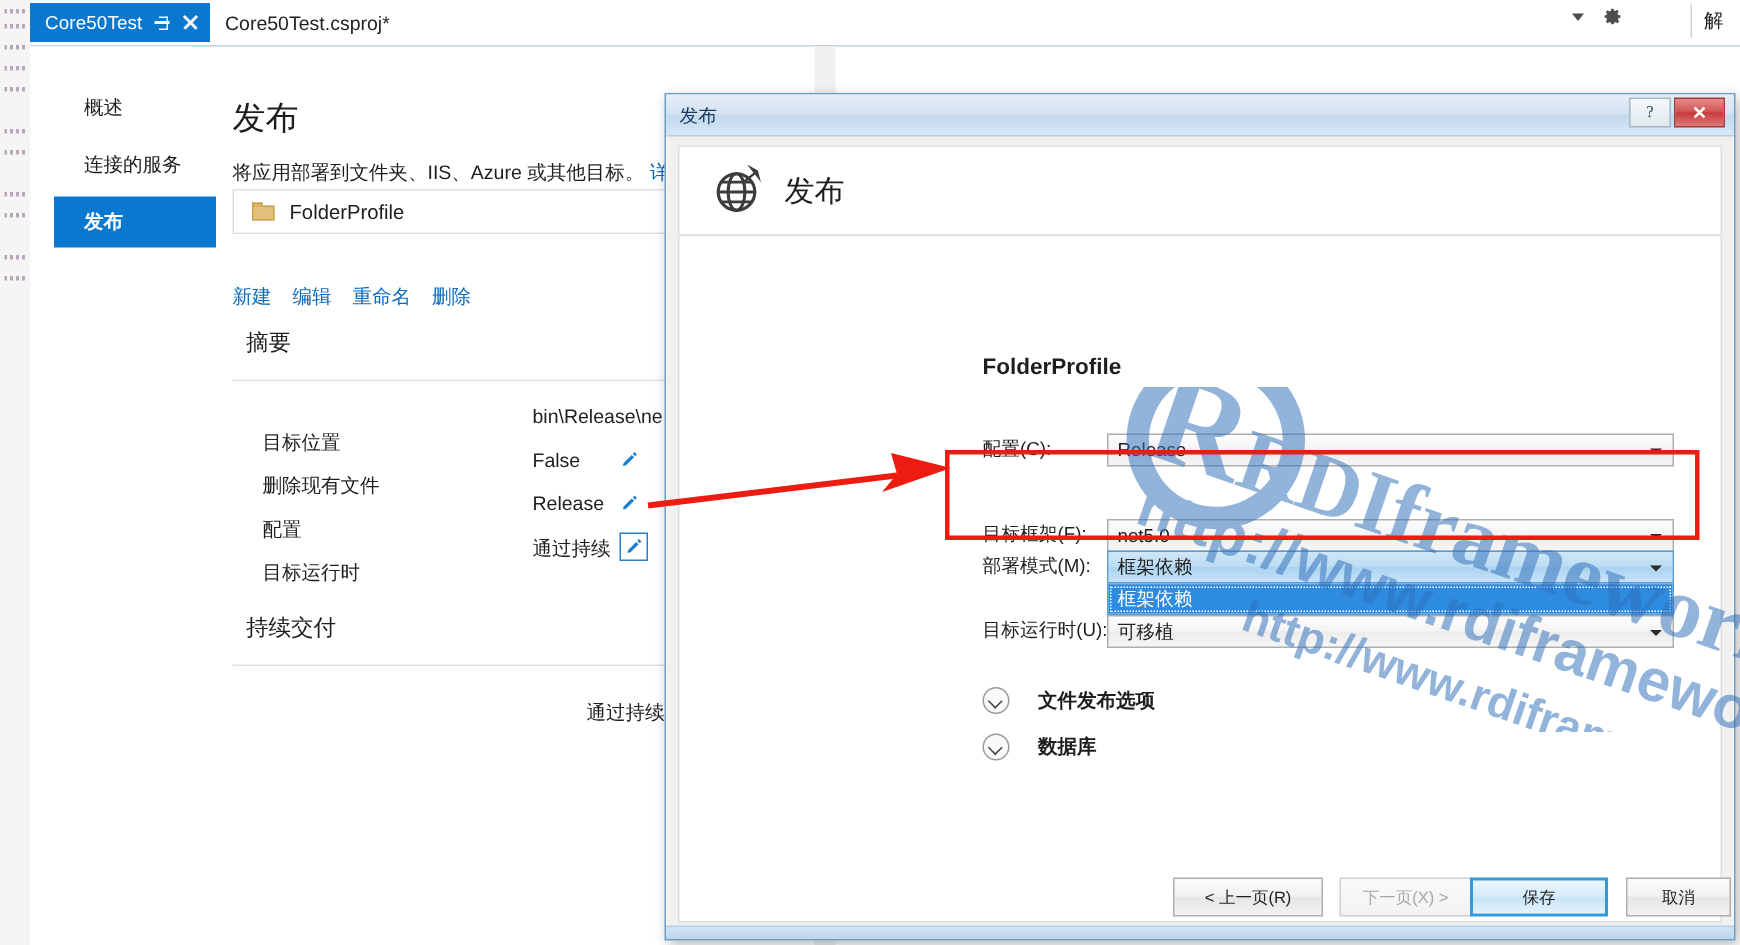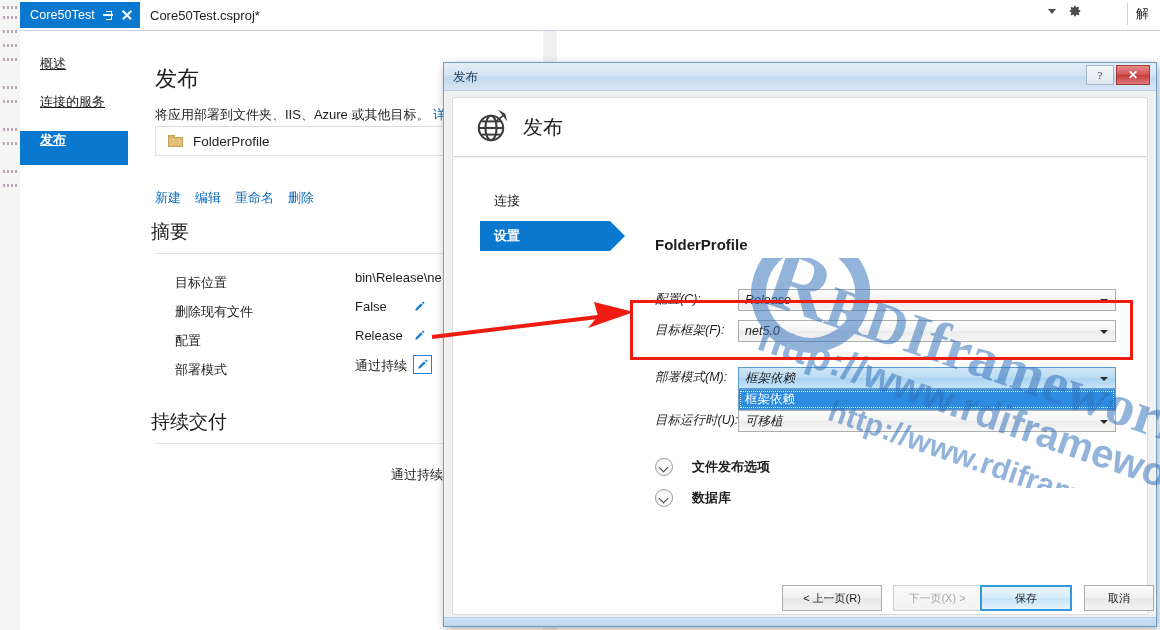--- a/index.html
+++ b/index.html
@@ -64,23 +64,23 @@
     position: absolute; right: 2px; top: 3px; font-size: 13px; color: #1e1e1e;
     border-left: 1px solid #d0d0d0; padding-left: 8px; height: 22px; line-height: 22px; overflow: hidden; width: 22px;
   }
 
   
   .page {
     position: absolute; left: 20px; top: 31px; width: 1140px; height: 599px; background: #ffffff;
   }
   .page-nav { position: absolute; left: 0px; top: 0px; width: 108px; height: 599px; background: #ffffff; }
   .pnav-item {
-    position: absolute; left: 0; width: 108px; height: 34px;
-    display: flex; padding-left: 20px;
-    font-size: 13px; color: #1e1e1e; box-sizing: border-box; text-decoration: underline;
+    position: absolute; left: 16px; width: 108px; height: 34px;
+    display: flex; align-items: center; padding-left: 20px;
+    font-size: 13px; color: #1e1e1e; box-sizing: border-box;
   }
   .pnav-item.sel { background: #0b78d0; color: #ffffff; font-weight: 700; }
 
   .page-body { position: absolute; left: 108px; top: 0; width: 1032px; height: 599px; }
   .pg-h1 { position: absolute; left: 27px; top: 33px; font-size: 22px; color: #1e1e1e; }
   .pg-sub { position: absolute; left: 27px; top: 75px; font-size: 13px; color: #1e1e1e; white-space: nowrap; }
   .pg-sub a { color: #0c6bbd; text-decoration: none; }
 
   .profile-box {
     position: absolute; left: 27px; top: 95px; width: 700px; height: 30px;
@@ -92,25 +92,25 @@
     content: ""; position: absolute; left: 0; top: 2px; width: 15px; height: 10px; background: #e3c07b; border: 1px solid #c9a24f; box-sizing: border-box;
   }
   .folder-ico::after {
     content: ""; position: absolute; left: 0; top: 0px; width: 7px; height: 3px; background: #d9b36a; border: 1px solid #c9a24f; border-bottom: none; box-sizing: border-box;
   }
   .profile-name { font-size: 13.5px; color: #1e1e1e; }
 
   .profile-links { position: absolute; left: 27px; top: 158px; display: flex; gap: 14px; font-size: 13px; }
   .profile-links span { color: #0c6bbd; cursor: pointer; }
 
-  .pg-h2 { position: absolute; left: 23px; font-size: 19px; color: #1e1e1e; }
+  .pg-h2 { position: absolute; left: 36px; font-size: 15px; color: #1e1e1e; }
   .hr { position: absolute; left: 27px; height: 1px; background: #e2e2e2; }
 
   .sum-row { position: absolute; left: 0; width: 100%; height: 28px; font-size: 13px; color: #1e1e1e; }
-  .sum-key { position: absolute; left: 47px; top: 4px; }
+  .sum-key { position: absolute; left: 47px; top: 16px; }
   .sum-val { position: absolute; left: 227px; top: 0; white-space: nowrap; }
   .pencil {
     position: absolute; width: 13px; height: 13px; top: 1px;
   }
   .pencil svg { display: block; }
   .pencil.boxed { border: 1px solid #2a7fc9; padding: 2px; top: -2px; background: #fff; }
 
   .cd-note { position: absolute; font-size: 13px; color: #1e1e1e; white-space: nowrap; }
 
   .vscroll {
@@ -167,21 +167,21 @@
   }
   .dnav-item.sel::after {
     content: ""; position: absolute; right: -15px; top: 0;
     width: 0; height: 0; border-top: 15px solid transparent; border-bottom: 15px solid transparent;
     border-left: 15px solid #0b78d0;
   }
 
   .dform { position: absolute; left: 175px; top: 0; width: 521px; height: 100%; }
   .dform-title { position: absolute; left: 27px; top: 78px; font-size: 15px; font-weight: 700; color: #1e1e1e; }
 
-  .frow { position: absolute; left: 0; width: 100%; height: 22px; font-style: italic; }
+  .frow { position: absolute; left: 0; width: 100%; height: 22px; }
   .flabel { position: absolute; left: 27px; top: 2px; font-size: 12.5px; color: #1e1e1e; white-space: nowrap; }
   .fctl {
     position: absolute; left: 110px; width: 378px; height: 22px;
     border: 1px solid #adadad; background: linear-gradient(to bottom,#fdfdfd 0%, #f4f4f4 48%, #ececec 52%, #f6f6f6 100%);
     box-sizing: border-box; font-size: 12.5px; color: #1e1e1e;
     display: flex; align-items: center; padding-left: 6px;
   }
   .fctl .arr {
     position: absolute; right: 7px; top: 9px; width: 0; height: 0;
     border-left: 4px solid transparent; border-right: 4px solid transparent; border-top: 4.5px solid #2b2b2b;
@@ -330,21 +330,21 @@
         <span class="sum-key">配置</span>
         <span class="sum-val">Release</span>
         <span class="pencil" style="left:285px">
           <svg viewBox="0 0 16 16" width="13" height="13">
               <path fill="#1b7fd1" d="M12.3 1.7l2 2-1.4 1.4-2-2 1.4-1.4zM10 4l2 2-6.6 6.6-2.6.6.6-2.6L10 4z"></path>
             </svg>
         </span>
       </div>
 
       <div class="sum-row" style="top:326px">
-        <span class="sum-key">部署模式</span>
+        <span class="sum-key">目标运行时</span>
         <span class="sum-val">通过持续</span>
         <span class="pencil boxed" style="left:285px">
           <svg viewBox="0 0 16 16" width="13" height="13">
               <path fill="#1b7fd1" d="M12.3 1.7l2 2-1.4 1.4-2-2 1.4-1.4zM10 4l2 2-6.6 6.6-2.6.6.6-2.6L10 4z"></path>
             </svg>
         </span>
       </div>
 
       <div class="pg-h2" style="top:378px">持续交付</div>
       <div class="hr" style="top:412px; width:700px;"></div>
@@ -377,41 +377,33 @@
           <line x1="6.2" y1="11.4" x2="25.8" y2="11.4" stroke="#3c3c3c" stroke-width="1.9"></line>
           <line x1="6.2" y1="24.6" x2="25.8" y2="24.6" stroke="#3c3c3c" stroke-width="1.9"></line>
           <path d="M21 10 L30 10 L30 3 L33.2 10.6 L30 18 L30 11.6 L21 11.6 Z" fill="#3c3c3c" transform="translate(-2,-3) rotate(-38 27 10)"></path>
         </svg>
       </span>
       <div class="hd-title">发布</div>
     </div>
 
     <div class="dlg-body">
 
-      <div class="dnav">
-        <div class="dnav-item" style="top:28px">
-          <span>连接</span>
-        </div>
-        <div class="dnav-item sel" style="top:63px">
-          <span>设置</span>
-        </div>
-      </div>
 
       <div class="dform">
         <div class="dform-title">FolderProfile</div>
 
         <div class="frow" style="top:131px">
           <span class="flabel">配置(C):</span>
           <div class="fctl">
             <span>Release</span>
             <span class="arr"></span>
           </div>
         </div>
 
-        <div class="frow" style="top:162px">
+        <div class="frow" style="top:188px">
           <span class="flabel">目标框架(F):</span>
           <div class="fctl">
             <span>net5.0</span>
             <span class="arr"></span>
           </div>
         </div>
 
         <div class="frow" style="top:209px">
           <span class="flabel">部署模式(M):</span>
           <div class="fctl open">

